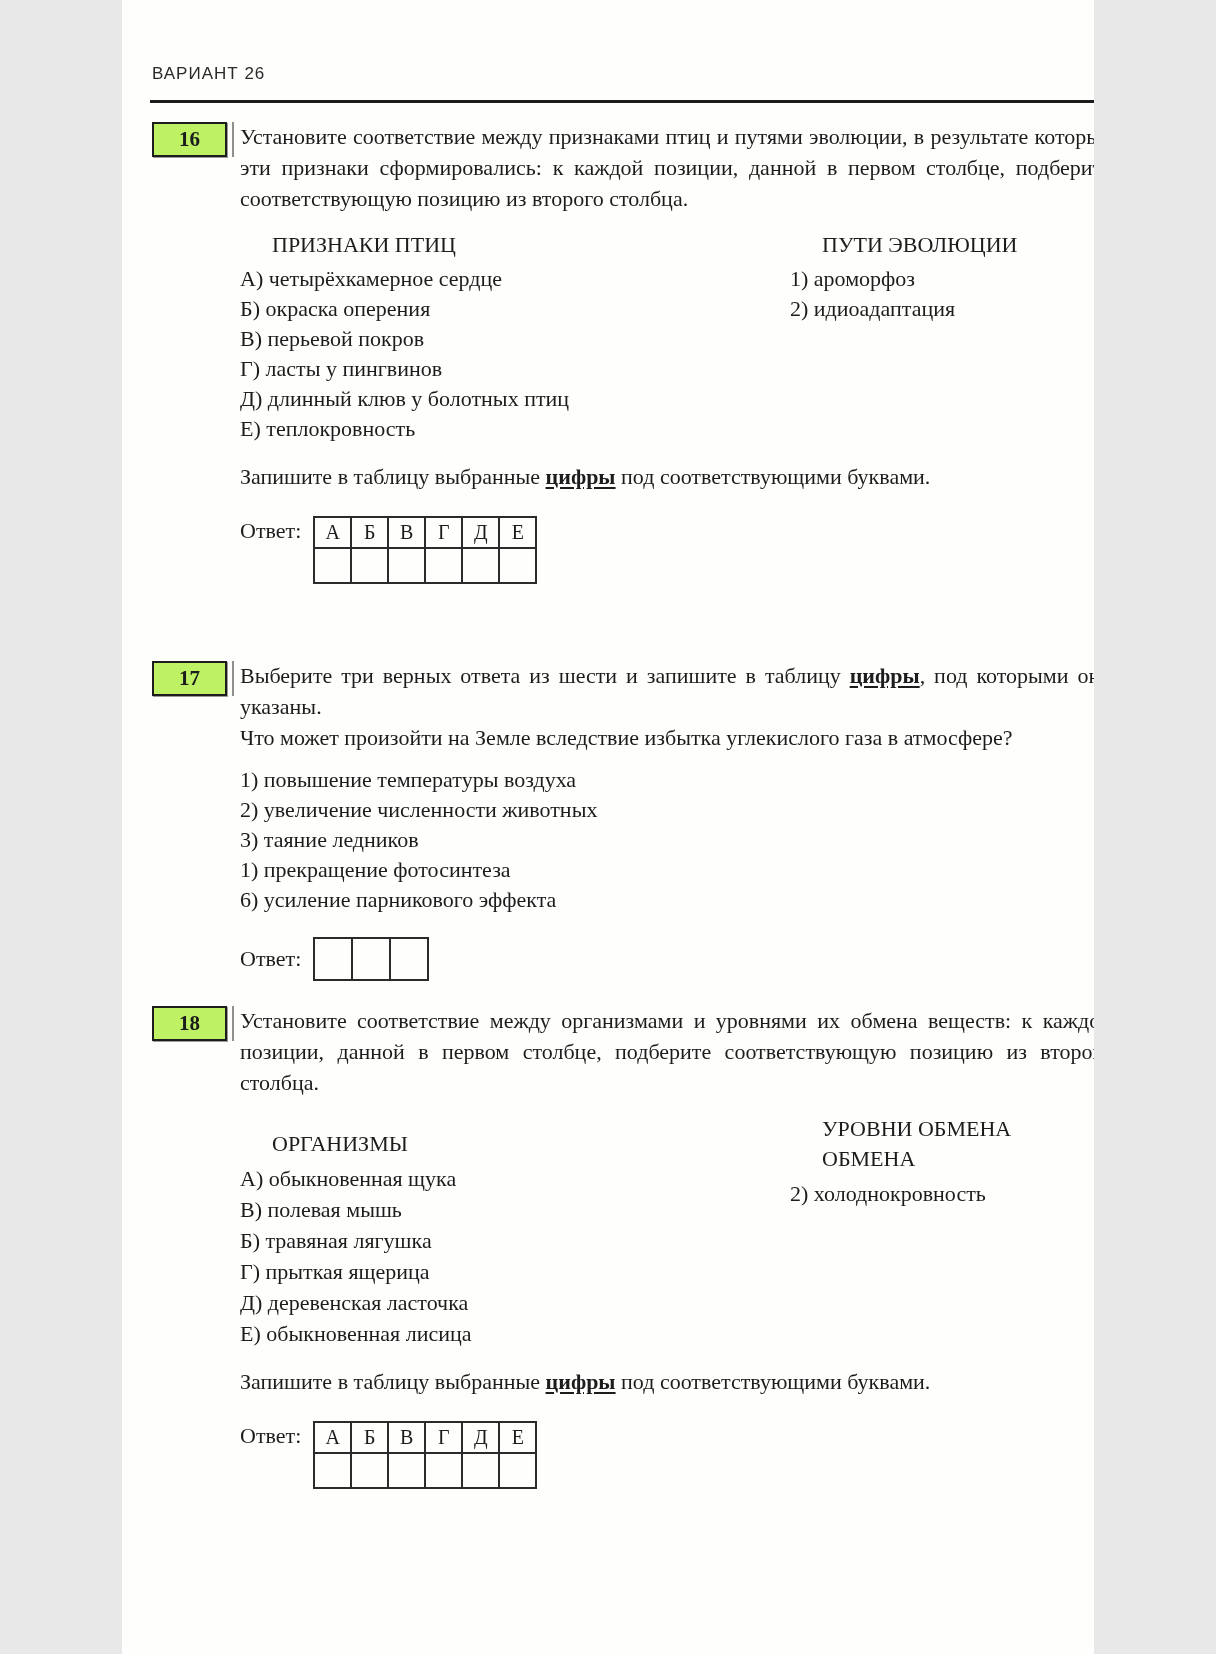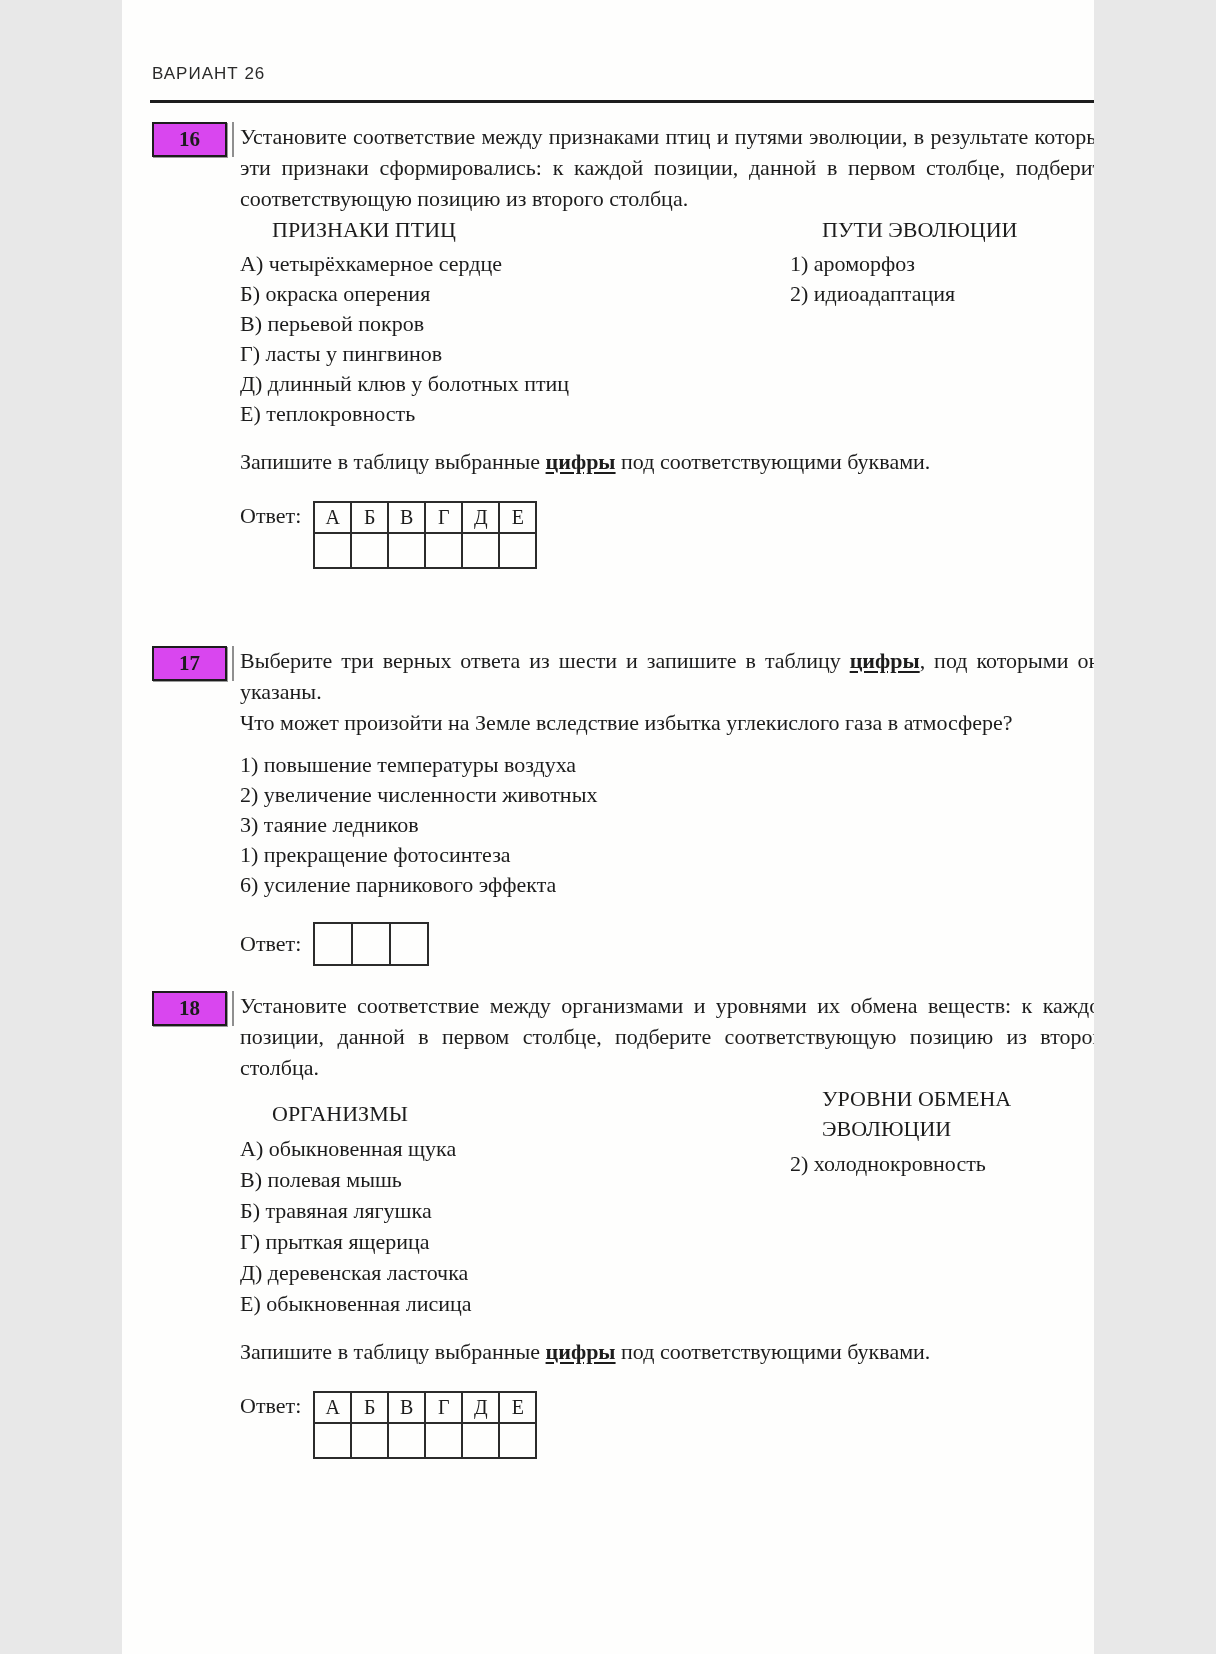--- a/index.html
+++ b/index.html
@@ -30,33 +30,33 @@
   .content { position:absolute; top:121px; left:30px; width:960px; }
   .question { position:relative; padding-left:88px; width:872px; box-sizing:content-box; }
   .q17 { margin-top:76px; }
   .q18 { margin-top:24px; }
   .qnum {
     position:absolute; left:0; top:1px;
     width:71px; height:31px;
     border:2px solid #1d1d1d;
     text-align:center;
     font-weight:700; font-size:21px; line-height:31px;
-    background:#d946ef;
+    background:#bef264;
     box-shadow:1px 1px 0 #9a9a9a;
   }
   .qnum::after {
     content:""; position:absolute; right:-9px; top:-2px;
     width:2px; height:35px; background:#8f8f8f;
   }
   .jtext { text-align:justify; text-align-last:left; }
   .intro { margin:0; font-size:22px; line-height:31px; }
   .qsentence { margin:0; font-size:22px; line-height:31px; }
   .kw { font-weight:700; text-decoration:underline; text-underline-offset:3px; }
 
-  .match { display:flex; margin-top:1px; }
+  .match { display:flex; margin-top:16px; }
   .match-left { width:550px; flex:0 0 550px; }
   .match-right { flex:1; }
   .colhead { font-size:22px; line-height:30px; padding-left:32px; margin-bottom:4px; white-space:nowrap; }
   .colhead.two-line { margin-bottom:4px; }
   .colhead-pad { padding-top:15px; }
   .mitem, .opt { font-size:22px; line-height:30px; white-space:nowrap; }
   .q18 .mitem { line-height:31px; }
 
   .note { margin:18px 0 0 0; font-size:22px; line-height:30px; }
   .options { margin-top:12px; }
@@ -180,21 +180,21 @@
           <div class="mitem">А) обыкновенная щука</div>
           <div class="mitem">В) полевая мышь</div>
           <div class="mitem">Б) травяная лягушка</div>
           <div class="mitem">Г) прыткая ящерица</div>
           <div class="mitem">Д) деревенская ласточка</div>
           <div class="mitem">Е) обыкновенная лисица</div>
         </div>
         <div class="match-right">
           <div class="colhead two-line">
             <div>УРОВНИ ОБМЕНА</div>
-            <div>ЭВОЛЮЦИИ</div>
+            <div>ОБМЕНА</div>
           </div>
           <div class="mitem">2) холоднокровность</div>
         </div>
       </div>
 
       <p class="note"><span>Запишите в таблицу выбранные </span><span class="kw">цифры</span><span> под соответствующими буквами.</span></p>
 
       <div class="answer-block">
         <span class="ans-label">Ответ:</span>
         <table class="anstab">

